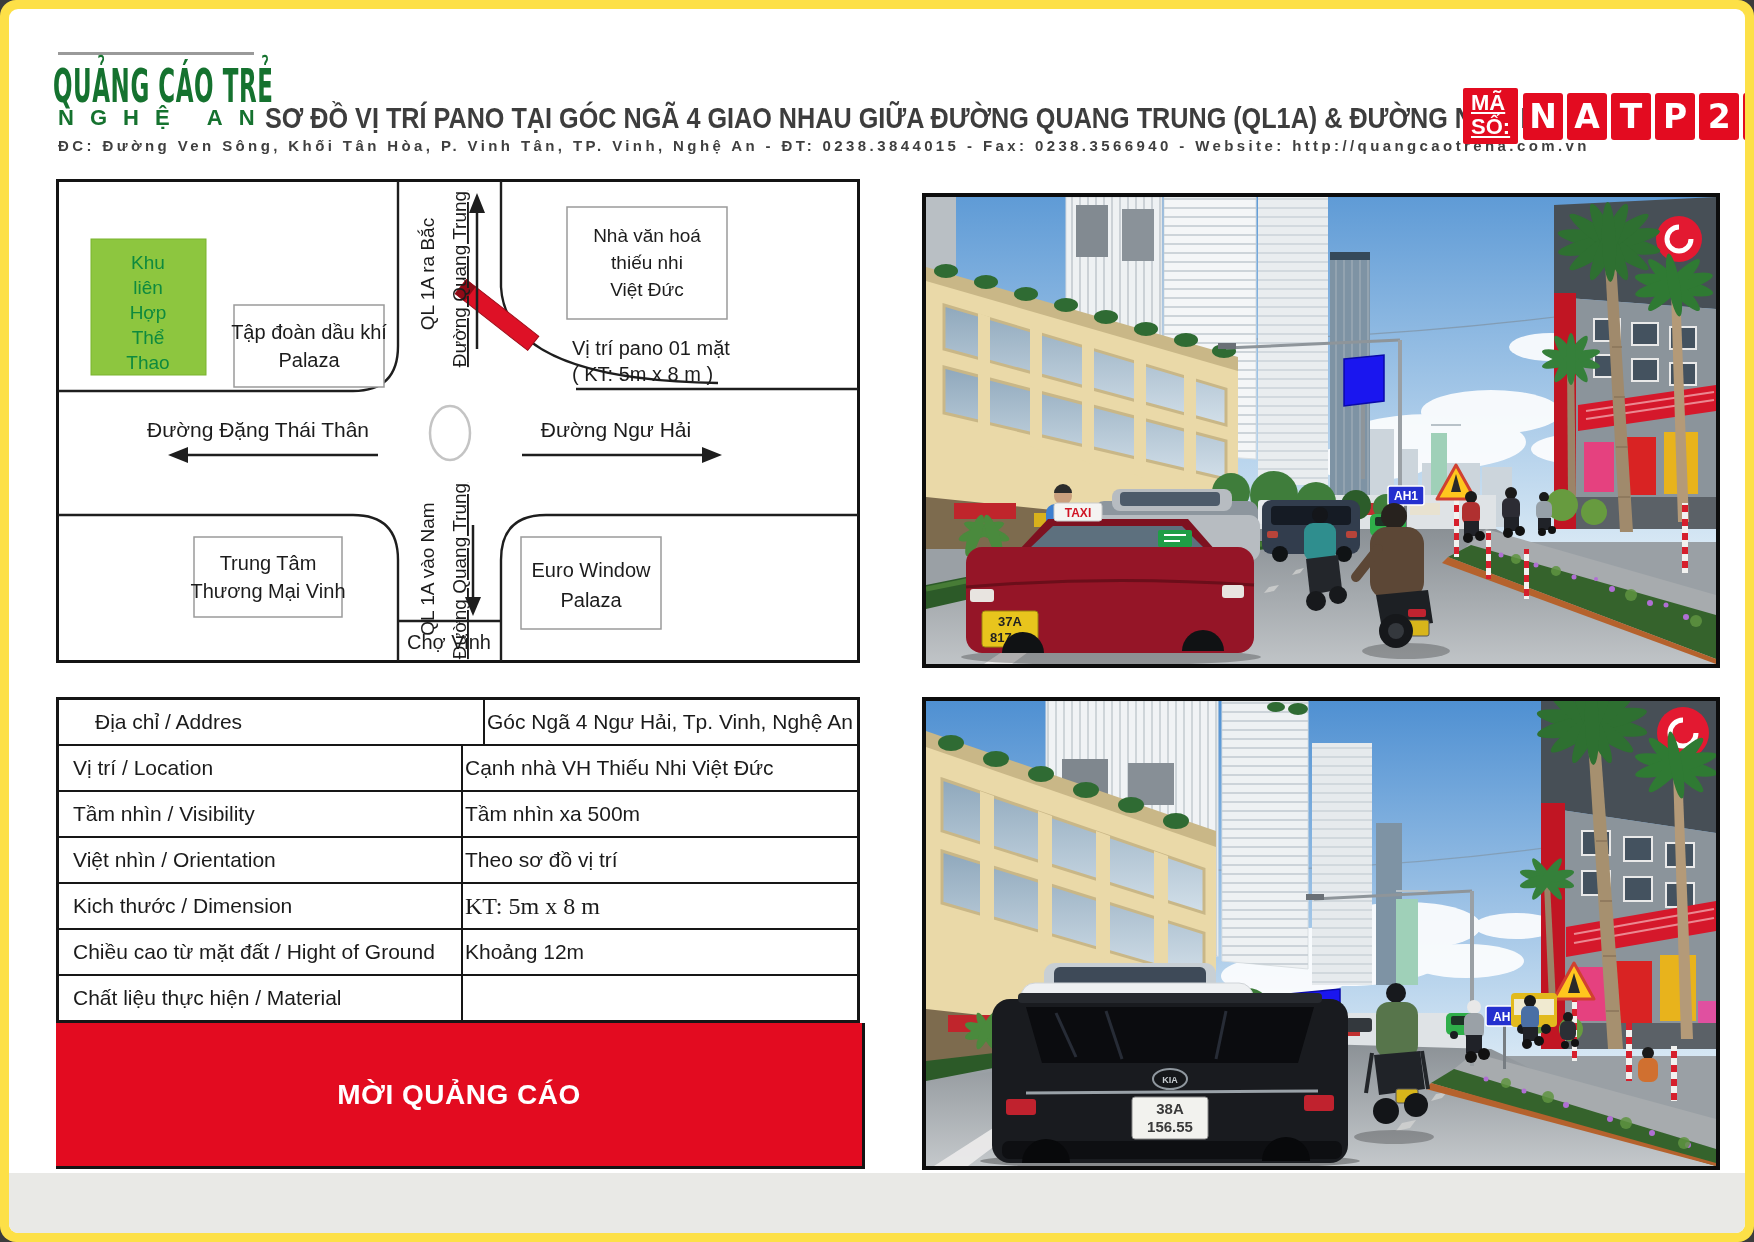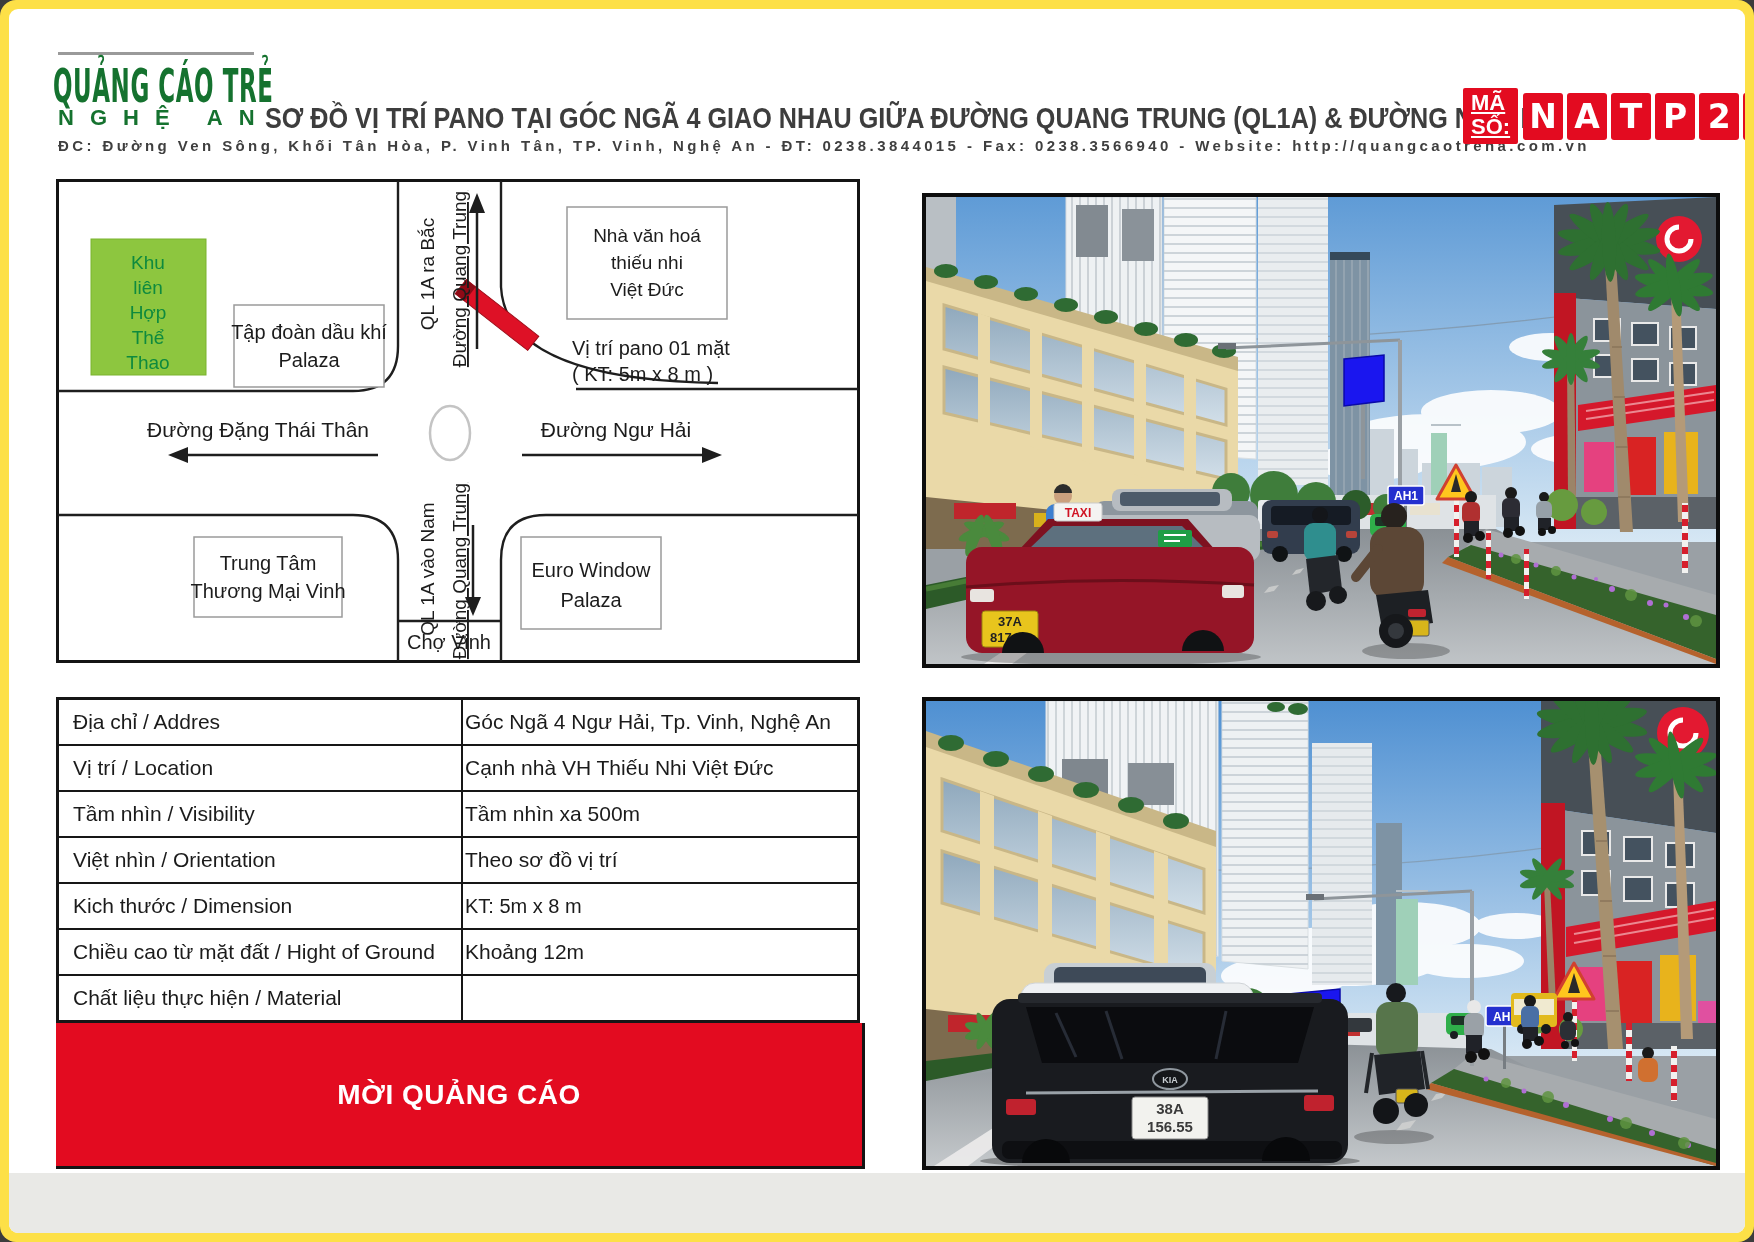--- a/index.html
+++ b/index.html
@@ -47,27 +47,27 @@
 
   
   .site-map{position:absolute;left:47px;top:170px;}
 
   
   .spec-table{
     position:absolute;left:47px;top:688px;width:804px;height:326px;
     border:3px solid #161616;box-sizing:border-box;display:flex;flex-direction:column;background:#fff;
   }
   .spec-row{flex:1;display:flex;border-top:2px solid #161616;}
-  .spec-row:first-child{border-top:none;}
+  .spec-row:first-child{border-top:none;margin-left:22px;}
   .spec-label{
     width:404px;border-right:2px solid #161616;display:flex;align-items:center;
     padding-left:14px;font-size:21px;color:#1b1b1b;box-sizing:border-box;
   }
   .spec-value{flex:1;display:flex;align-items:center;padding-left:2px;font-size:21px;color:#1b1b1b;}
-  .spec-value.small{font-size:20px;}
+  .spec-value.small{font-size:24px;font-family:Liberation Serif, serif;}
 
   
   .ad-banner{
     position:absolute;left:47px;top:1014px;width:806px;height:143px;
     background:#E30B20;border-right:3px solid #141414;border-bottom:3px solid #141414;
     display:flex;flex-direction:row;align-items:center;justify-content:center;gap:9px;
   }
   .ad-banner .l1{color:#fff;font-weight:700;font-size:28px;letter-spacing:.5px;}
   .ad-banner .l2{color:#fff;font-weight:700;font-size:30px;letter-spacing:.3px;}
 

